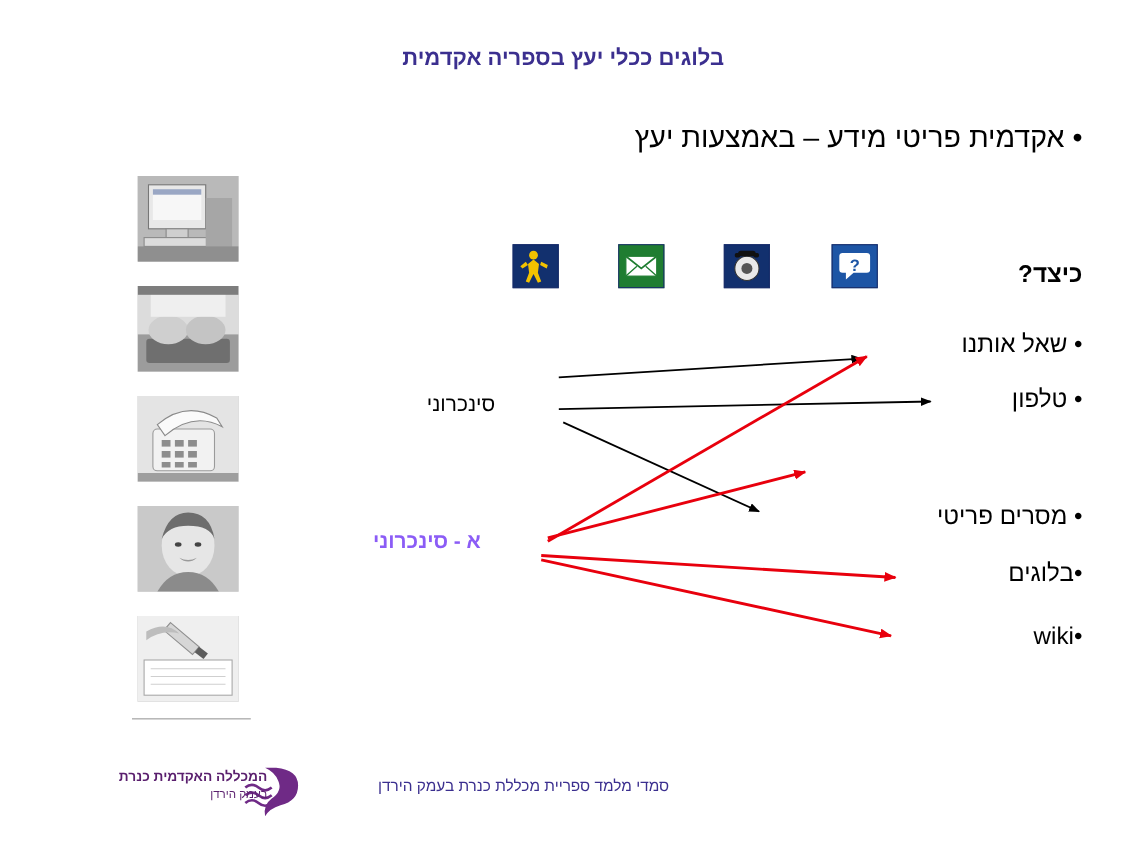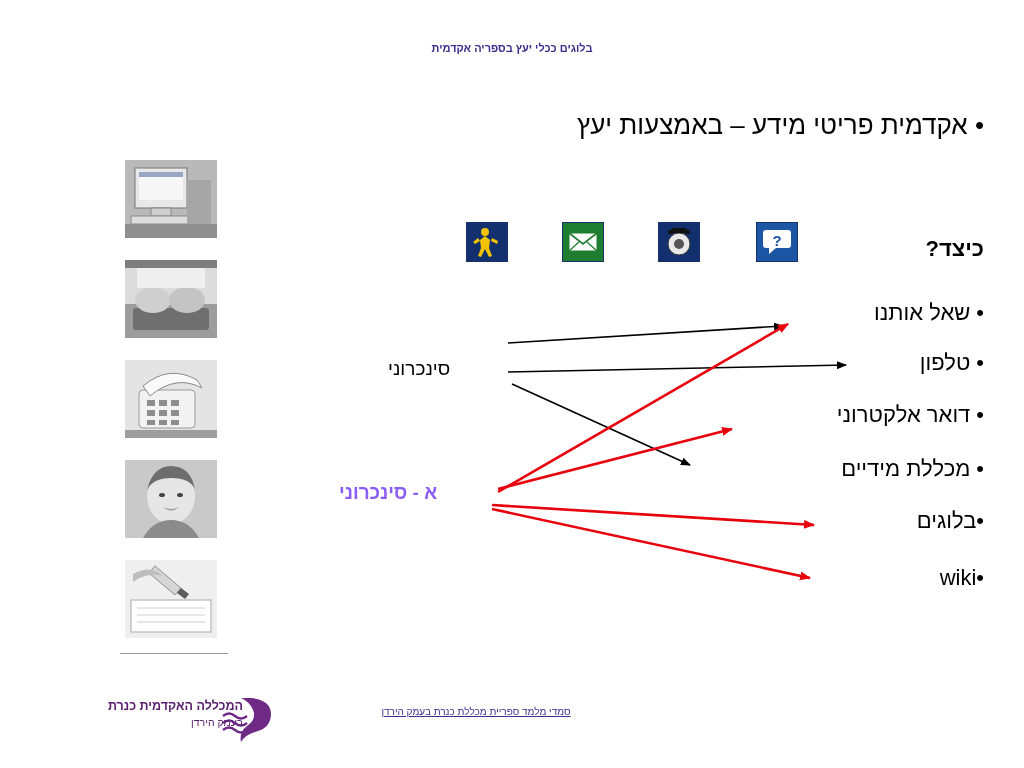--- a/index.html
+++ b/index.html
@@ -10,21 +10,21 @@
     overflow:hidden;
     position:relative;
   }
   #slide{position:absolute;left:0;top:0;width:1024px;height:768px;}
 
   
   .slide-title{
     position:absolute;
     left:0;top:42px;width:1024px;
     text-align:center;
-    font-size:11px;
+    font-size:20px;
     font-weight:bold;
     color:#3b2f8f;
     direction:rtl;
   }
 
   
   .main-bullet{
     position:absolute;
     right:40px;top:110px;
     width:660px;
@@ -104,23 +104,22 @@
     width:108px;height:1px;
     background:#9a9a9a;
   }
 
   
   .footer-text{
     position:absolute;
     left:0;top:706px;width:952px;
     text-align:center;
     direction:rtl;
-    font-size:10px;
+    font-size:14px;
     color:#3b2f8f;
-    text-decoration:underline;
   }
   .logo{
     position:absolute;
     left:55px;top:694px;
     width:232px;height:48px;
   }
   .logo-name{
     position:absolute;
     right:44px;top:5px;
     direction:rtl;
@@ -191,25 +190,22 @@
   </div>
 
   <div class="keitzad">כיצד?</div>
 
   <div class="channel" style="top:300px;">
     <span class="bdot">•</span><span>שאל אותנו</span>
   </div>
   <div class="channel" style="top:350px;">
     <span class="bdot">•</span><span>טלפון</span>
   </div>
-  <div class="channel" style="top:402px;">
-    <span class="bdot">•</span><span>דואר אלקטרוני</span>
-  </div>
   <div class="channel" style="top:456px;">
-    <span class="bdot">•</span><span>מכללת מידיים</span>
+    <span class="bdot">•</span><span>מסרים פריטי</span>
   </div>
   <div class="channel" style="top:508px;">
     <span class="bdot" style="margin-left:0">•</span><span>בלוגים</span>
   </div>
   <div class="channel" style="top:565px;margin-left:20px;">
     <span class="bdot" style="margin-left:0">•</span><span>wiki</span>
   </div>
 
   <div class="lbl-sync">סינכרוני</div>
   <div class="lbl-async">א - סינכרוני</div>

